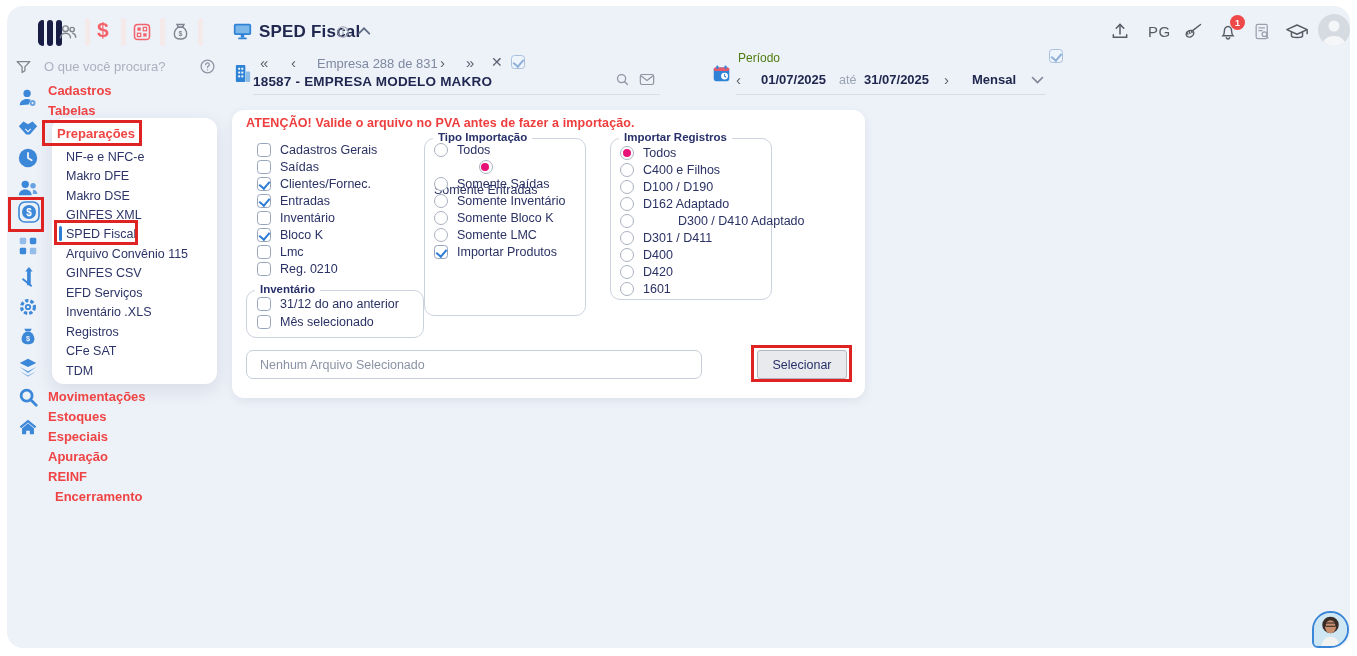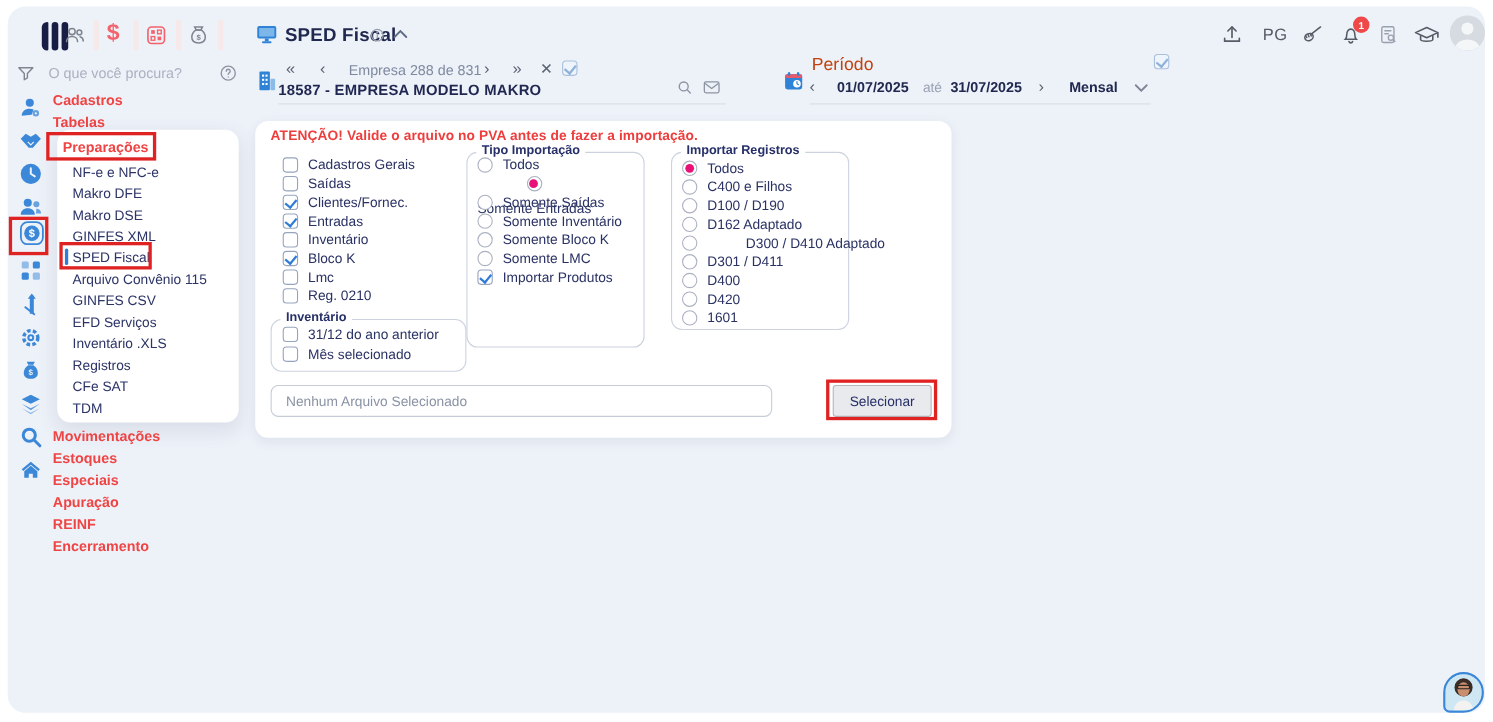--- a/index.html
+++ b/index.html
@@ -19,21 +19,21 @@
   .pg-label { font-size:15px; color:#565c66; letter-spacing:.5px; }
   .badge { position:absolute; min-width:15px; height:15px; border-radius:8px; background:#ef4848; color:#fff; font-size:9px; font-weight:bold; display:flex; align-items:center; justify-content:center; padding:0 3px; }
   .avatar-top { width:32px; height:32px; border-radius:50%; background:#d6dae1; display:flex; align-items:flex-end; justify-content:center; overflow:hidden; }
 
   
   .placeholder-text { font-size:13px; color:#aab1c0; }
   .nav-glyph { font-size:15px; color:#5a6170; cursor:pointer; }
   .counter-text { font-size:13px; color:#7e89a0; }
   .company-name { font-size:13.5px; font-weight:bold; color:#1f2750; letter-spacing:.2px; }
   .hdr-line { position:absolute; height:1px; background:#d8dde7; }
-  .period-label { font-size:16px; color:#c2410c; }
+  .period-label { font-size:12px; color:#4d7c0f; }
   .date-text { font-size:13px; font-weight:bold; color:#20284f; }
   .ate-text { font-size:12.5px; color:#9aa3b4; }
 
   
   .cb { width:14px; height:14px; border:1.6px solid #97a4bd; border-radius:3.5px; background:#fff; position:relative; display:inline-block; }
   .cb.checked::after { content:""; position:absolute; left:3px; top:0.5px; width:5px; height:8px; border:solid #2d7cd6; border-width:0 2px 2px 0; transform:rotate(40deg); }
   .cb.soft { border-color:#a9c0dd; background:#eef4fb; }
   .cb.soft.checked::after { border-color:#8fb0d8; }
 
   
@@ -354,21 +354,21 @@
   <div class="submenu-item" style="top:305px;">Inventário .XLS</div>
   <div class="submenu-item" style="top:325px;">Registros</div>
   <div class="submenu-item" style="top:344px;">CFe SAT</div>
   <div class="submenu-item" style="top:364px;">TDM</div>
 
   <div class="menu-item" style="top:389px;">Movimentações</div>
   <div class="menu-item" style="top:409px;">Estoques</div>
   <div class="menu-item" style="top:429px;">Especiais</div>
   <div class="menu-item" style="top:449px;">Apuração</div>
   <div class="menu-item" style="top:469px;">REINF</div>
-  <div class="menu-item" style="top:489px;">Encerramento</div>
+  <div class="menu-item" style="top:489px;margin-left:7px;">Encerramento</div>
 
   
   <div class="card"></div>
   <div class="warning" style="left:246px;top:116px;">ATENÇÃO! Valide o arquivo no PVA antes de fazer a importação.</div>
 
   
   <div class="opt-row" style="left:257px;top:143px;">
       <span class="cb"></span>
       <span class="opt-label">Cadastros Gerais</span>
     </div>

